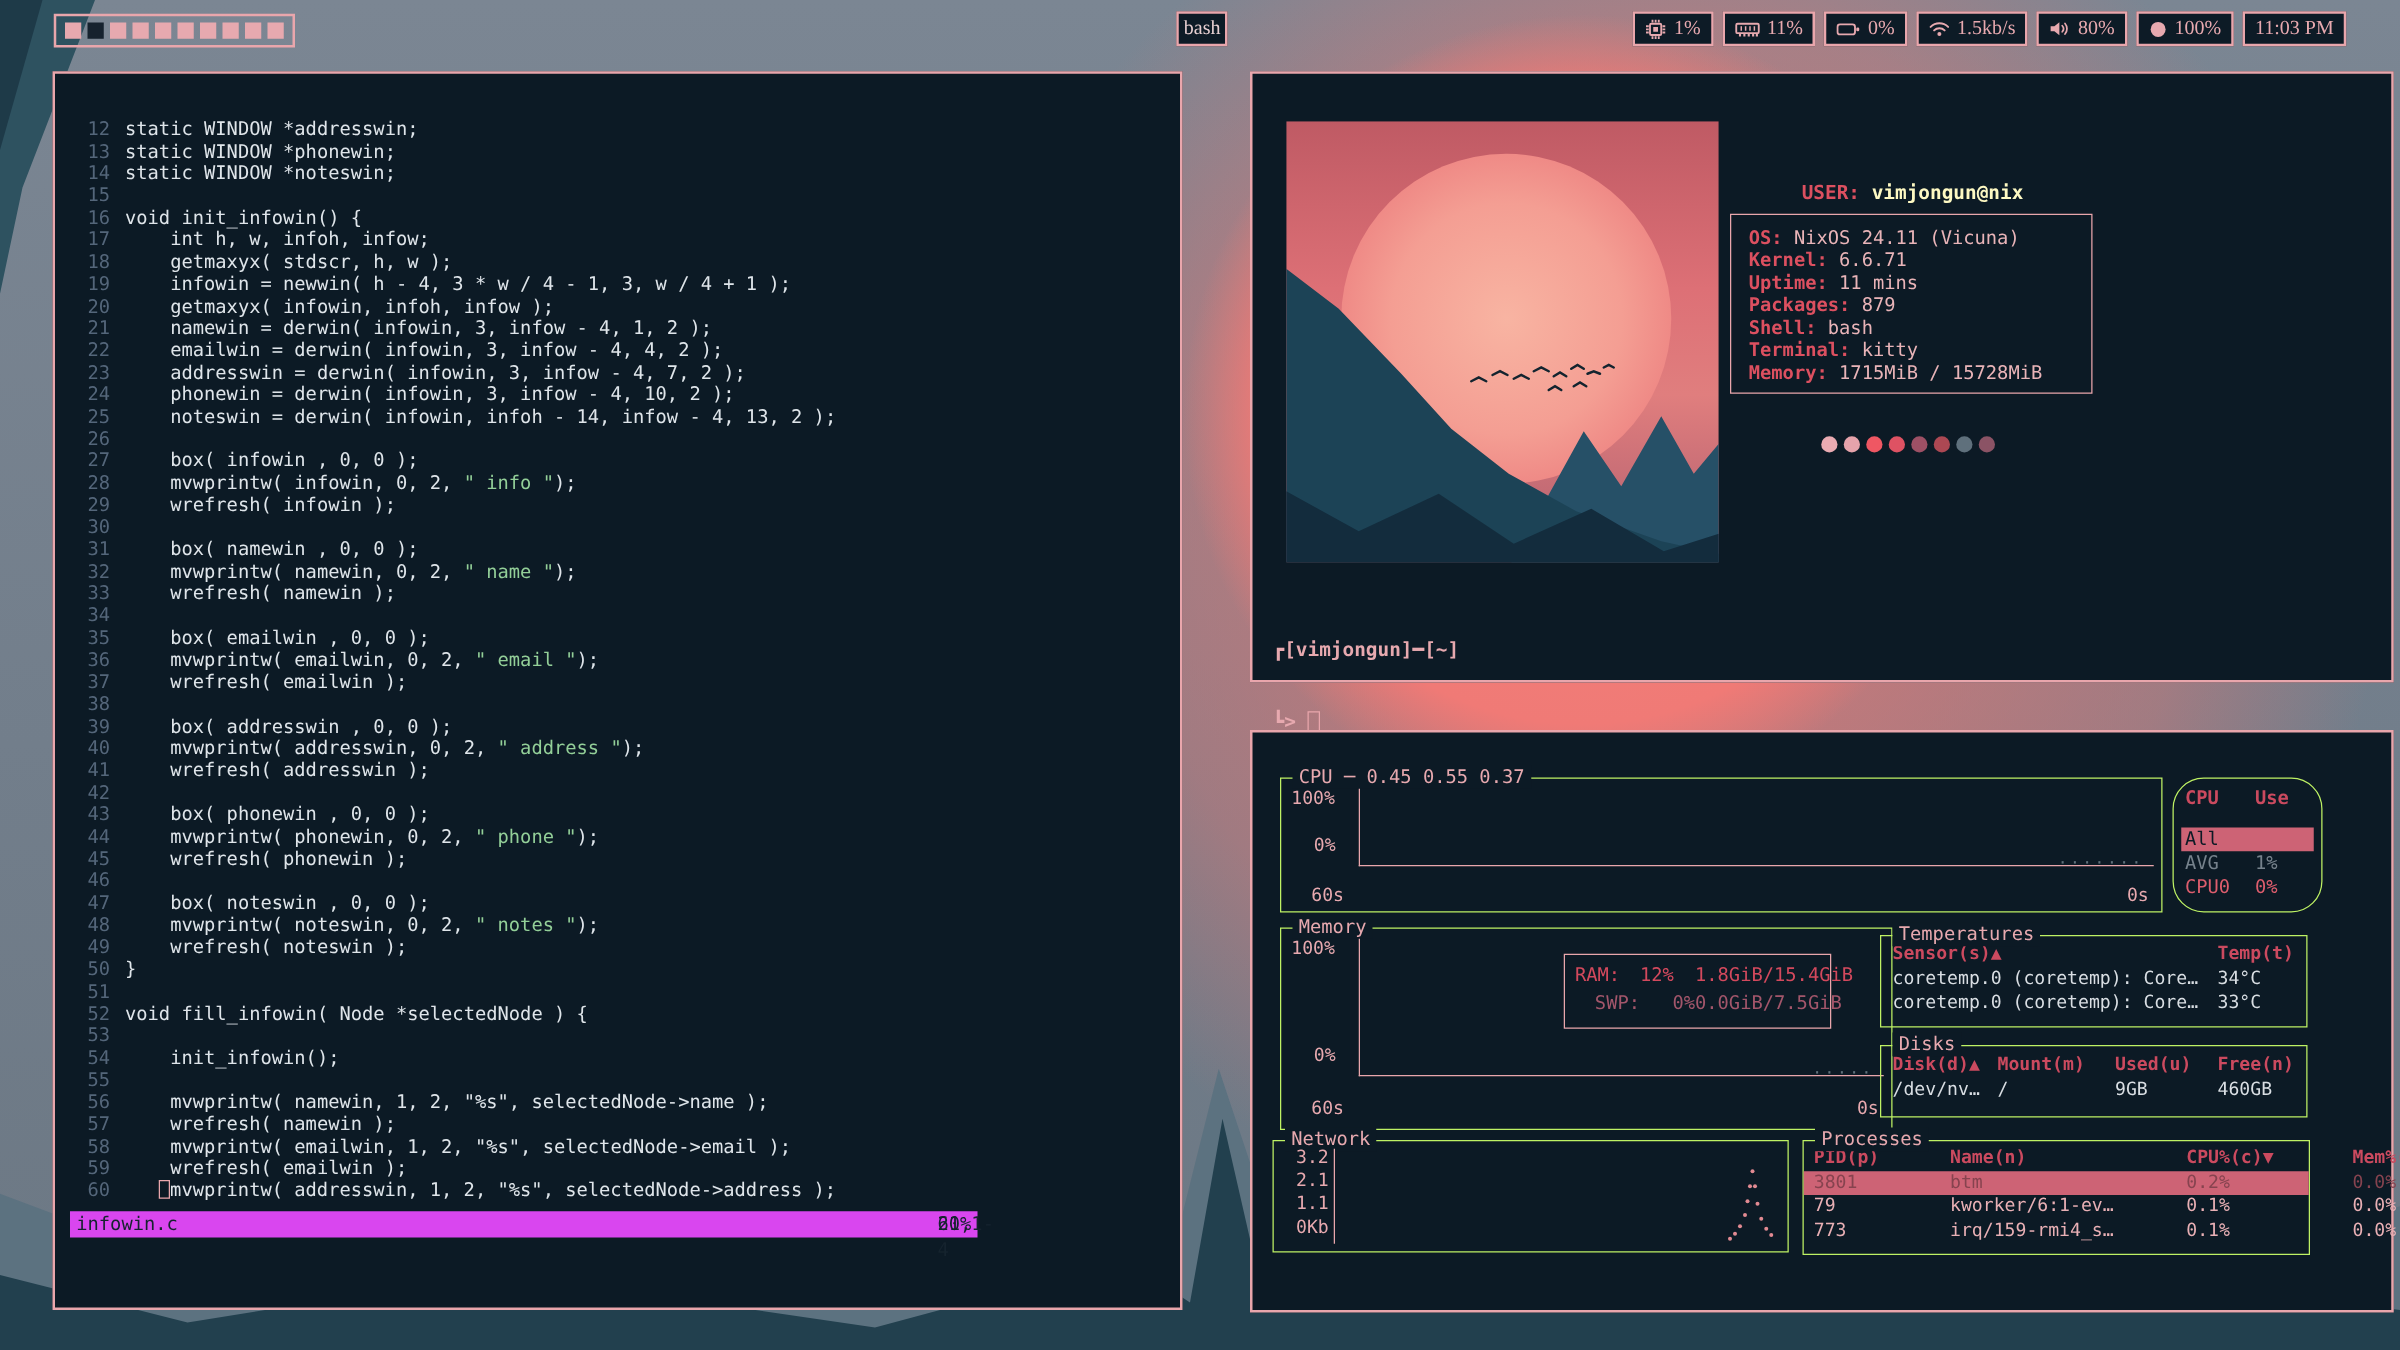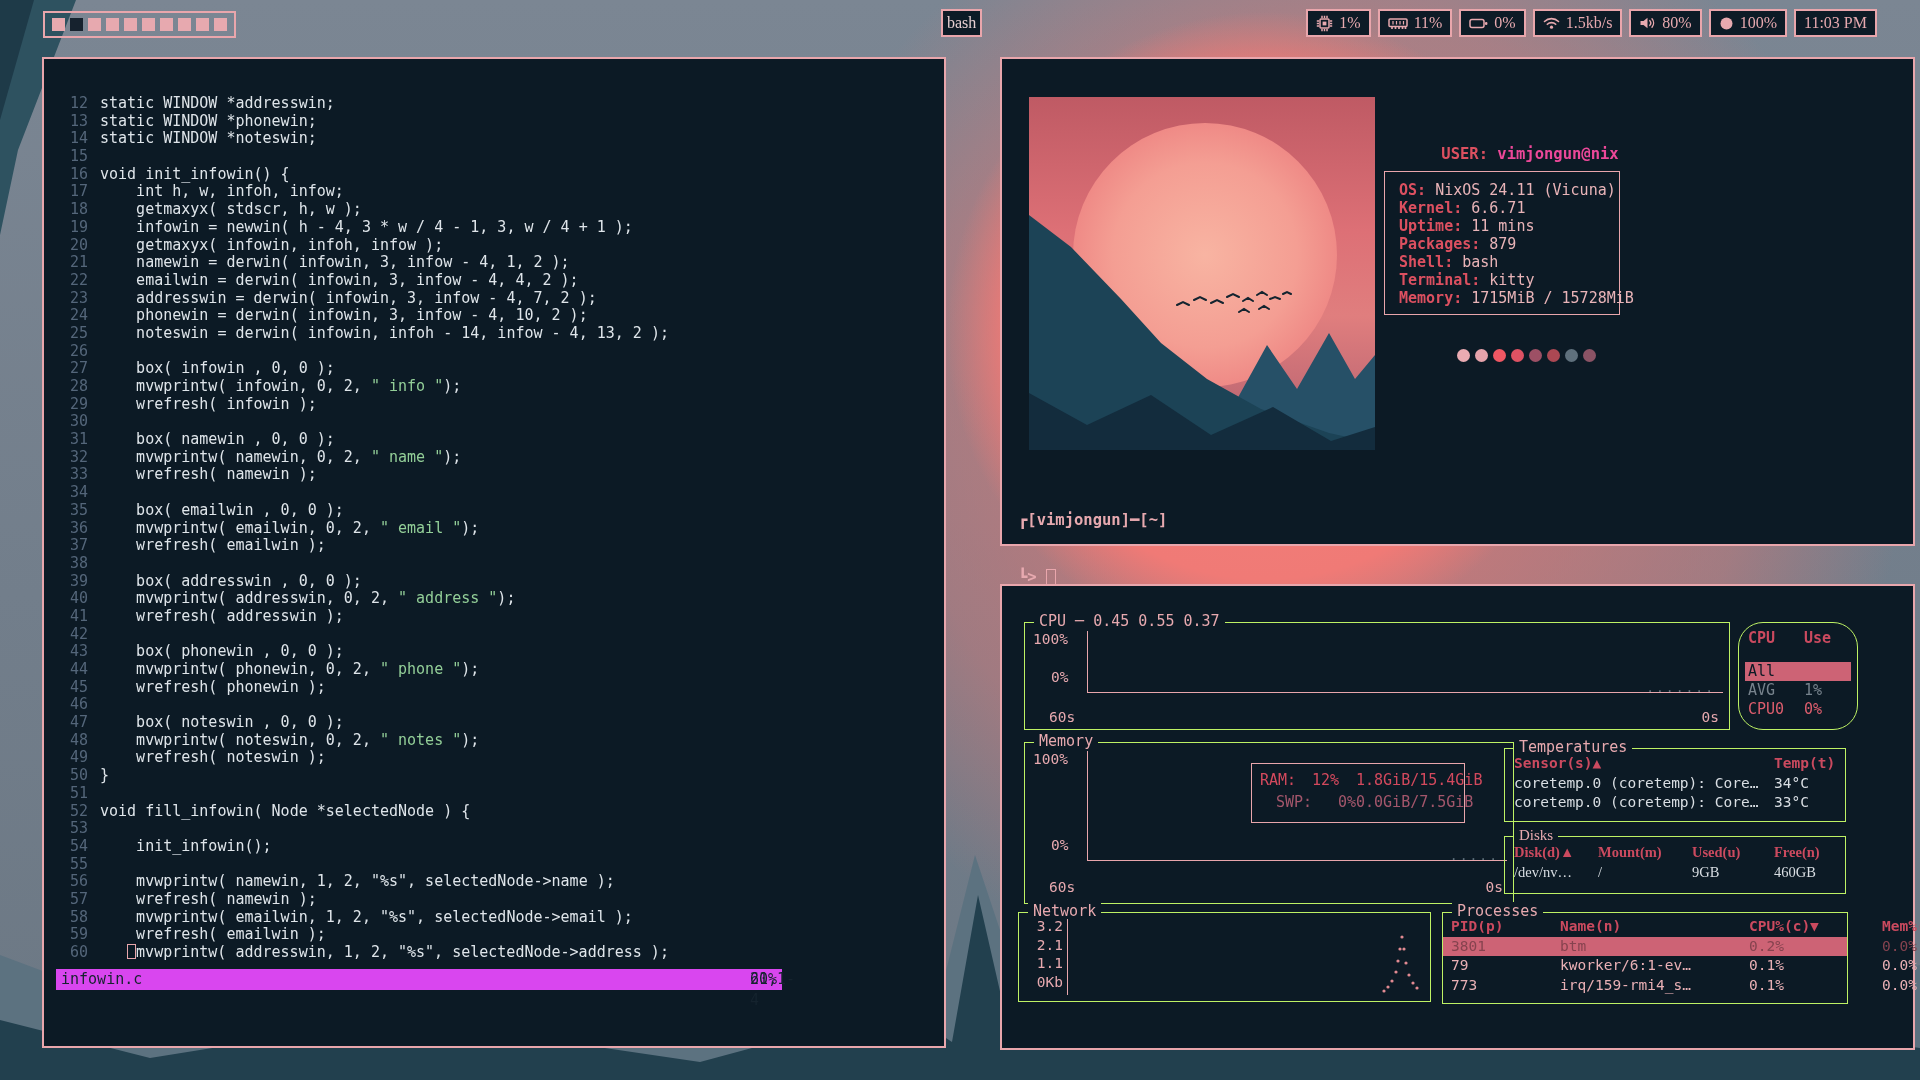--- a/index.html
+++ b/index.html
@@ -44,22 +44,22 @@
   #statusbar { position:absolute; left:12px; top:910px; width:726px; height:21px;
     background:#d946ef; color:#15232e; font-size:15px; line-height:21px; }
   #statusbar .fname { position:absolute; left:5px; }
   #statusbar .ruler { position:absolute; left:694px; }
   #statusbar .pct   { position:absolute; right:5px; }
   
   #fetch-art { position:absolute; left:27px; top:38px; width:346px; height:353px; }
   #user-line { position:absolute; left:382px; top:86px; width:292px; text-align:center;
     font-size:15.5px; font-weight:bold; }
   #user-line .lbl { color:#dc5060; }
-  #user-line .val { color:#ec4899;text-align:right; }
-  #info-box { position:absolute; left:382px; top:112px; width:236px; height:144px;
+  #user-line .val { color:#fef9c3;text-align:right; }
+  #info-box { position:absolute; left:382px; top:112px; width:290px; height:144px;
     border:1.5px solid #e9a6ac; padding:9px 8px 9px 14px;
     display:flex; flex-direction:column; justify-content:space-between; font-size:15px; }
   .info-row { white-space:pre; }
   .info-row .lbl { color:#dc5060; font-weight:bold; }
   .info-row .val { color:#e9b4b8; }
   #palette { position:absolute; left:455px; top:290px; display:flex; gap:5px; }
   .dot { width:13px; height:13px; border-radius:50%; }
   #prompt { position:absolute; left:16px; top:414px; font-size:15.5px; line-height:19px;
     font-weight:bold; color:#e7a9af; white-space:pre; }
   #prompt .pcursor { display:inline-block; width:10px; height:16px;
@@ -85,21 +85,21 @@
   #mem-legend { position:absolute; left:226px; top:20px; width:214px; height:60px;
     border:1.5px solid #e9a6ac; padding:5px 8px; font-size:15px; }
   .memrow { display:grid; grid-template-columns:52px 44px auto; line-height:22px; white-space:pre; }
   .memrow.ram { color:#d3495d; }
   .memrow.swp { color:#a3566b;text-align:right; }
   
   #temp-box { left:502px; top:162px; width:342px; height:74px; padding:5px 9px; font-size:14.5px; }
   .temprow { display:grid; grid-template-columns:1fr 62px; line-height:19.5px; color:#d9dee3; white-space:pre; }
   .temprow.hdr { color:#cb4a5f; font-weight:bold; }
   
-  #disk-box { left:502px; top:250px; width:342px; height:58px; padding:5px 9px; font-size:14.5px;font-family:Liberation Serif, serif; }
+  #disk-box { left:502px; top:250px; width:342px; height:58px; padding:5px 9px; font-size:14.5px; }
   .diskrow { display:grid; grid-template-columns:84px 94px 82px auto; line-height:20px; color:#d9dee3; white-space:pre; }
   .diskrow.hdr { color:#cb4a5f; font-weight:bold; }
   
   #net-box { left:16px; top:326px; width:413px; height:90px; }
   #net-ylabels { position:absolute; left:0; top:4px; width:44px; text-align:right;
     color:#e7a9af; font-size:14.5px; line-height:18.5px; }
   #net-axis { position:absolute; left:48px; top:6px; bottom:6px; right:6px; border-left:1.5px solid #e9a6ac; }
   
   #proc-box { left:440px; top:326px; width:406px; height:92px; padding:4px 0; font-size:14.5px; }
   .procrow { display:grid; grid-template-columns:70px 150px 94px auto; line-height:19.5px;

